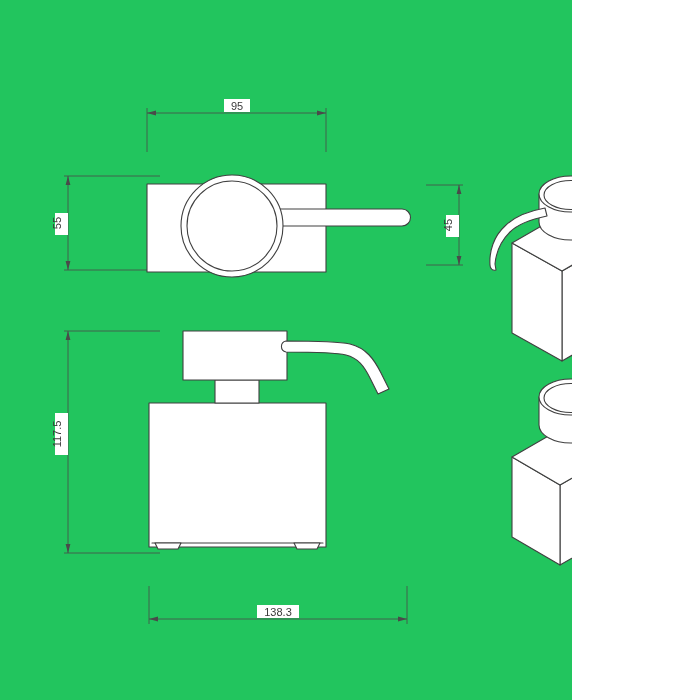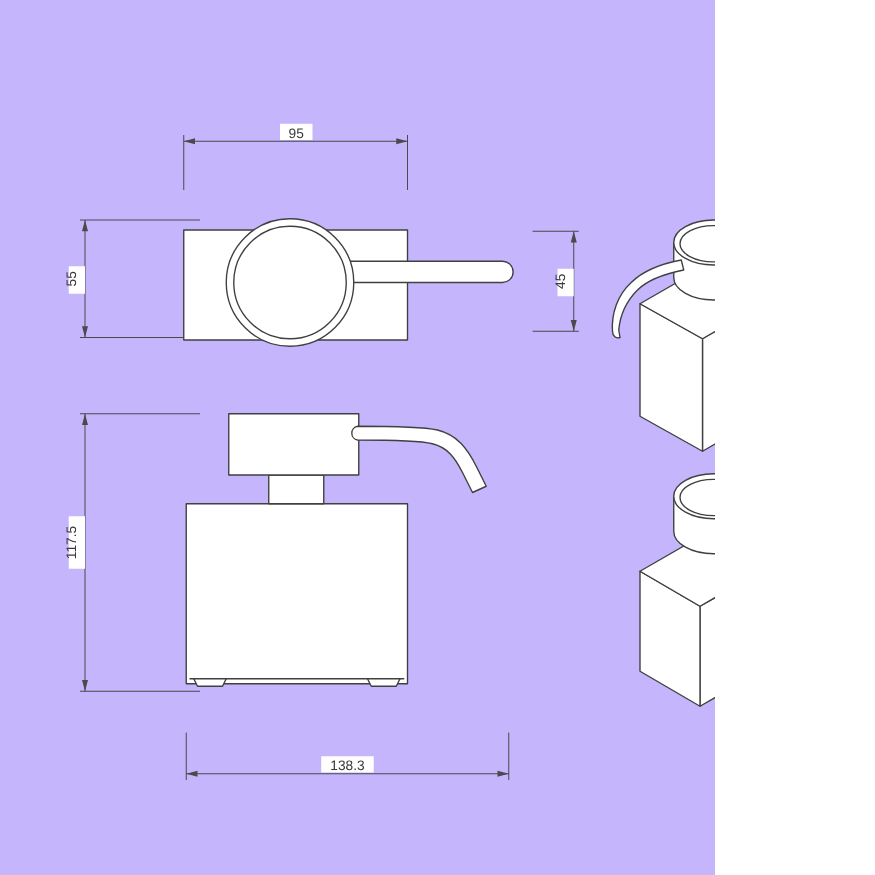--- a/index.html
+++ b/index.html
@@ -7,21 +7,21 @@
     padding: 0;
     background: #ffffff;
   }
   body {
     font-family: "Liberation Sans", sans-serif;
   }
   #drawing-canvas {
     position: relative;
     width: 572px;
     height: 700px;
-    background: #c4b5fd;
+    background: #22c55e;
     overflow: hidden;
   }
   #drawing-canvas svg {
     display: block;
   }
   .dim-text {
     font-family: "Liberation Sans", sans-serif;
     font-size: 11px;
     fill: #3a3a3a;
   }

